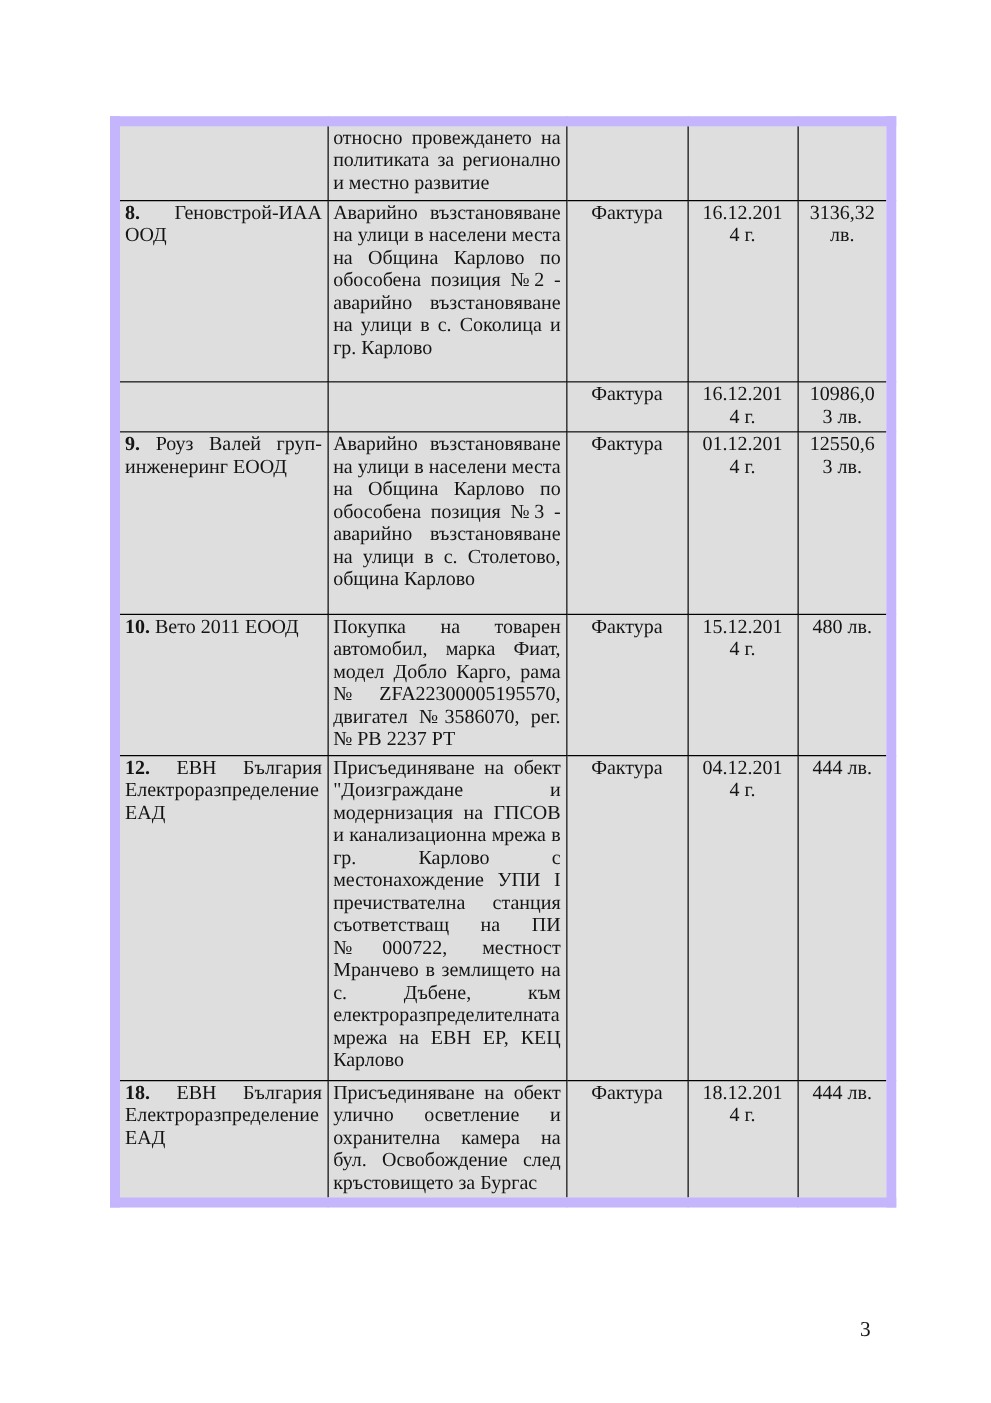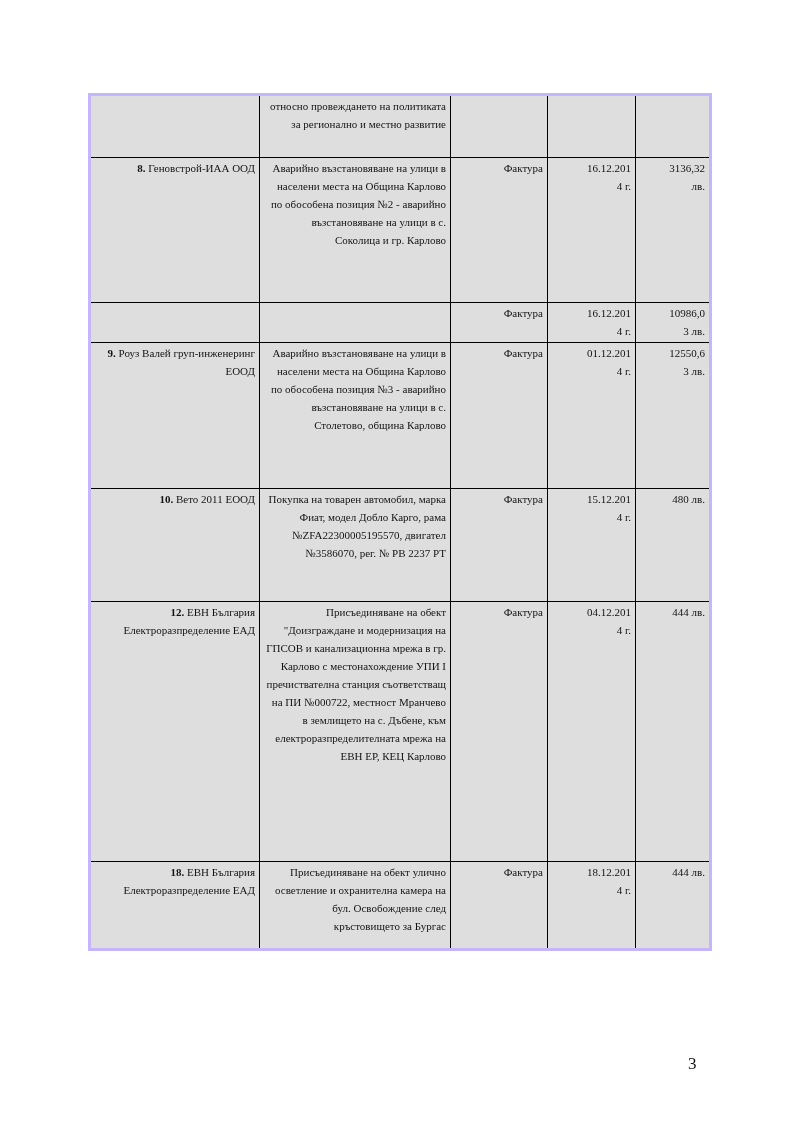--- a/index.html
+++ b/index.html
@@ -16,31 +16,30 @@
     color: #141414;
     overflow: hidden;
   }
   table.doc-table {
     position: absolute;
     left: 88px;
     top: 93px;
     width: 621px;
     border-collapse: collapse;
     table-layout: fixed;
-    border: 3px solid #c4b5fd;
-    font-size: 11px;
+    border: 8px solid #c4b5fd;
+    font-size: 16px;
     line-height: 18px;
   }
   table.doc-table td {
     border: 1px solid #000;
     background: #dedede;
     vertical-align: top;
     padding: 1px 4px 2px 4px;
     overflow: hidden;
-    text-align: right;
   }
   td.c-sup {
     text-align: justify;
     overflow-wrap: break-word;
     padding: 1px 9px 2px 8px;
   }
   td.c-desc {
     text-align: justify;
     overflow-wrap: break-word;
     padding: 1px 4px 2px 5px;

